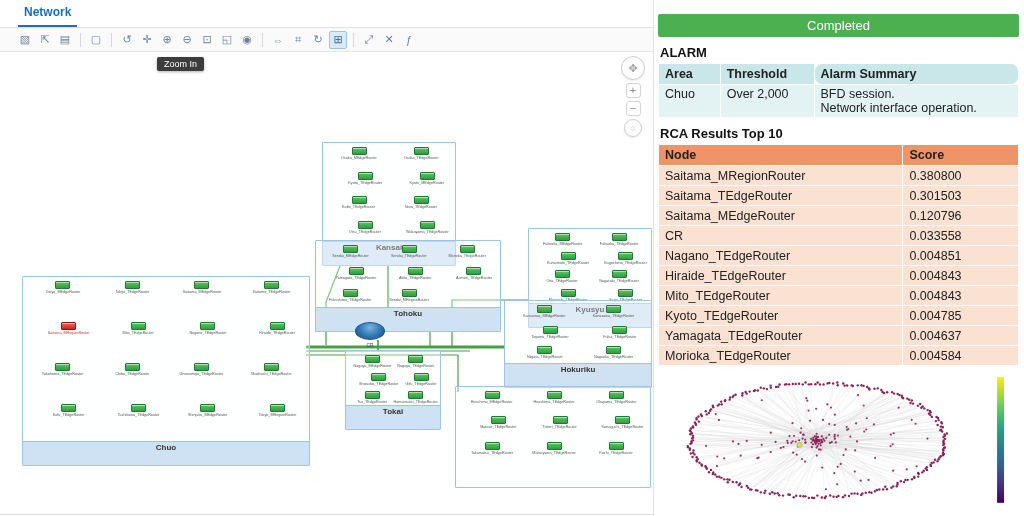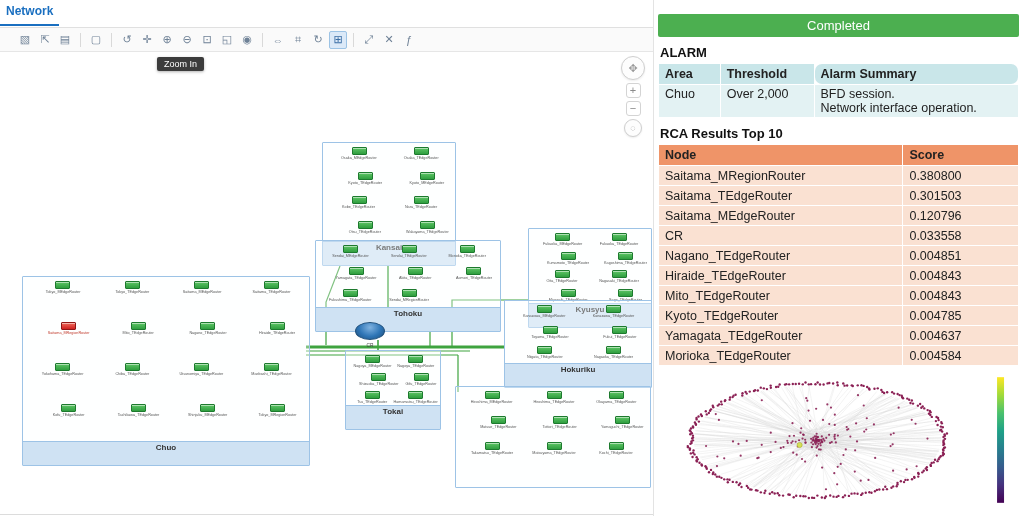--- a/index.html
+++ b/index.html
@@ -1,21 +1,21 @@
 <!DOCTYPE html>
 <html><head>
 <meta charset="utf-8">
 <style>
   * { box-sizing: border-box; margin: 0; padding: 0; }
   html,body { width:1024px; height:516px; background:#ffffff; font-family:"Liberation Sans", sans-serif; overflow:hidden; }
   .app { position:relative; width:1024px; height:516px; background:#fff; }
 
   
   .left-panel { position:absolute; left:0; top:0; width:654px; height:516px; background:#fff; border-right:1px solid #e3e3e3; }
-  .tabstrip { height:28px; border-bottom:1px solid #e0e0e0; display:flex; align-items:flex-start; background:#fff; }
+  .tabstrip { height:28px; border-bottom:1px solid #e0e0e0; display:flex; align-items:center; padding-left:18px; background:#fff; }
   .tab { font-size:12px; color:#1a6fc0; padding:4px 6px 6px 6px; border-bottom:2px solid #1a6fc0; font-weight:bold; cursor:pointer; }
   .toolbar { height:24px; background:#fafafa; border-bottom:1px solid #e6e6e6; display:flex; align-items:center; padding-left:16px; gap:2px; }
   .tbtn { display:inline-flex; align-items:center; justify-content:center; width:18px; height:18px; font-size:11px; color:#6e8196; border:1px solid transparent; border-radius:2px; cursor:pointer; }
   .tbtn.active { background:#dbe9f8; border-color:#9cc3e5; color:#3b6ea5; }
   .tsep { width:1px; height:14px; background:#d9d9d9; margin:0 4px; display:inline-block; }
   .tooltip { position:absolute; left:157px; top:57px; background:#3c3c3c; color:#fff; font-size:9px; padding:2px 7px; border-radius:2px; box-shadow:0 1px 3px rgba(0,0,0,.3); z-index:30; }
 
   .canvas { position:absolute; left:0; top:52px; width:653px; height:463px; background:#fff; border-bottom:1px solid #dcdcdc; overflow:hidden; }
   #links-svg { position:absolute; left:0; top:0; z-index:1; }
 

